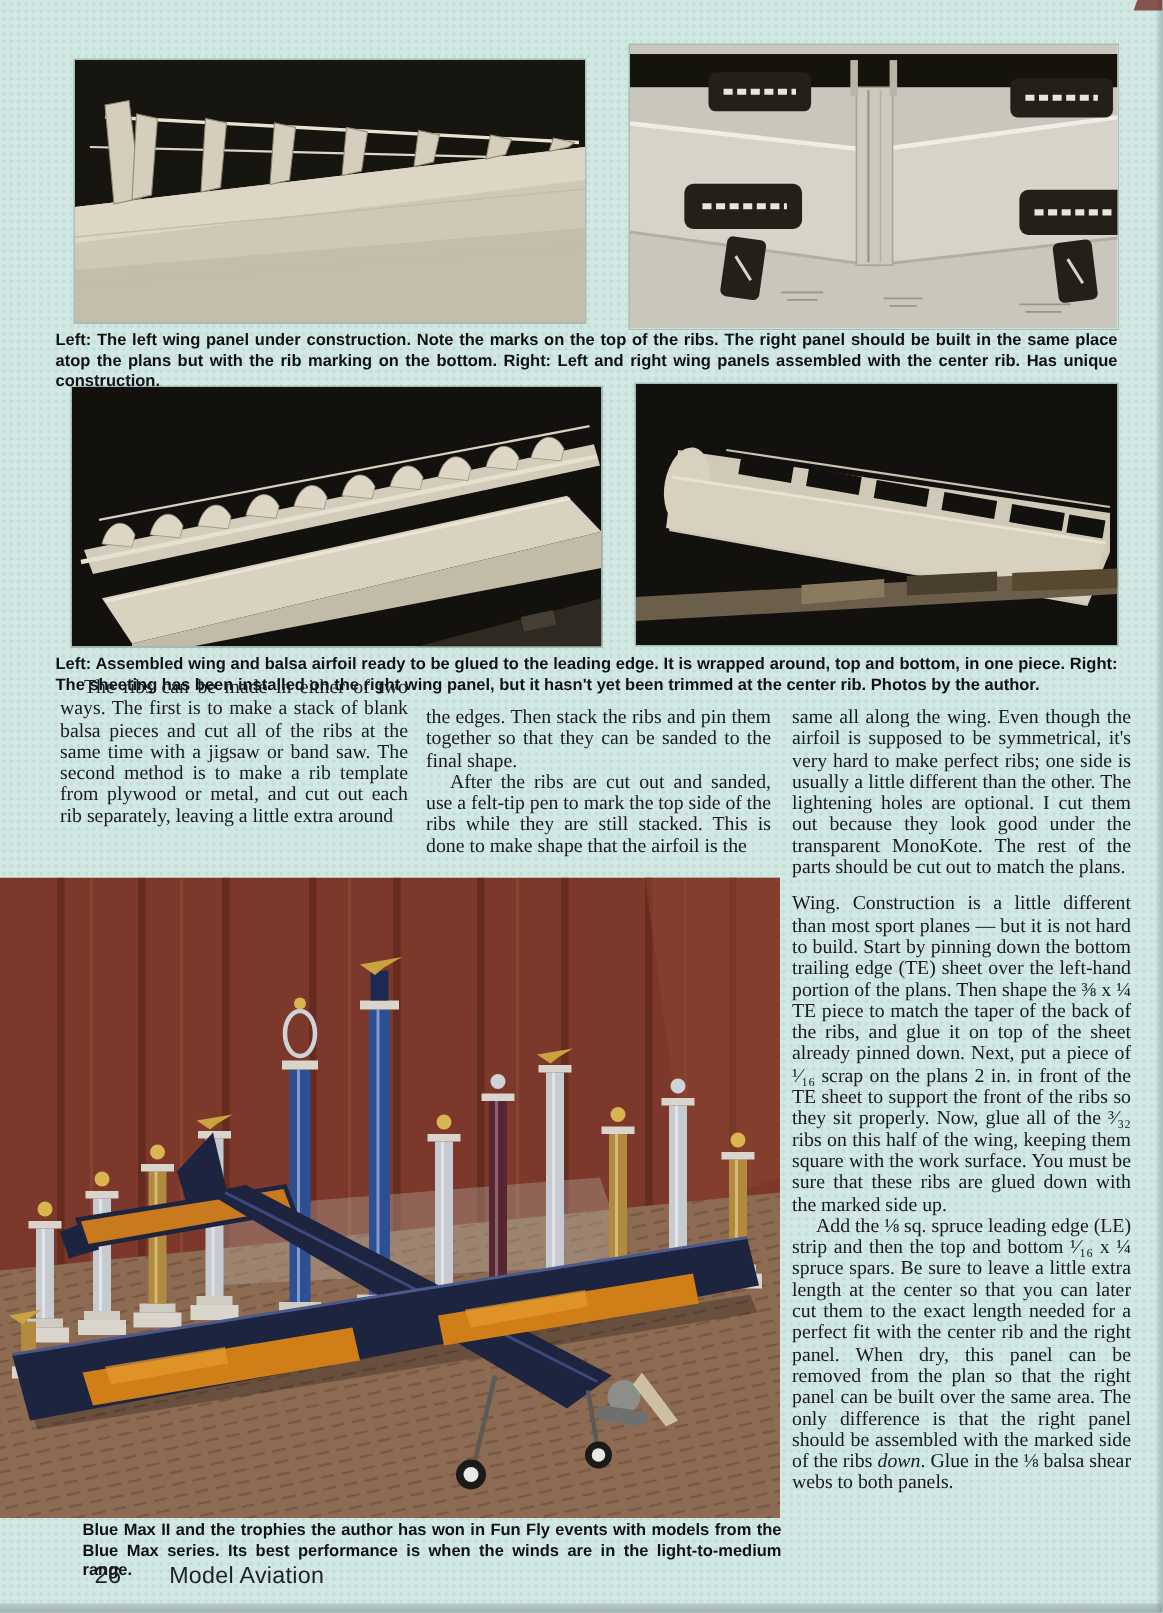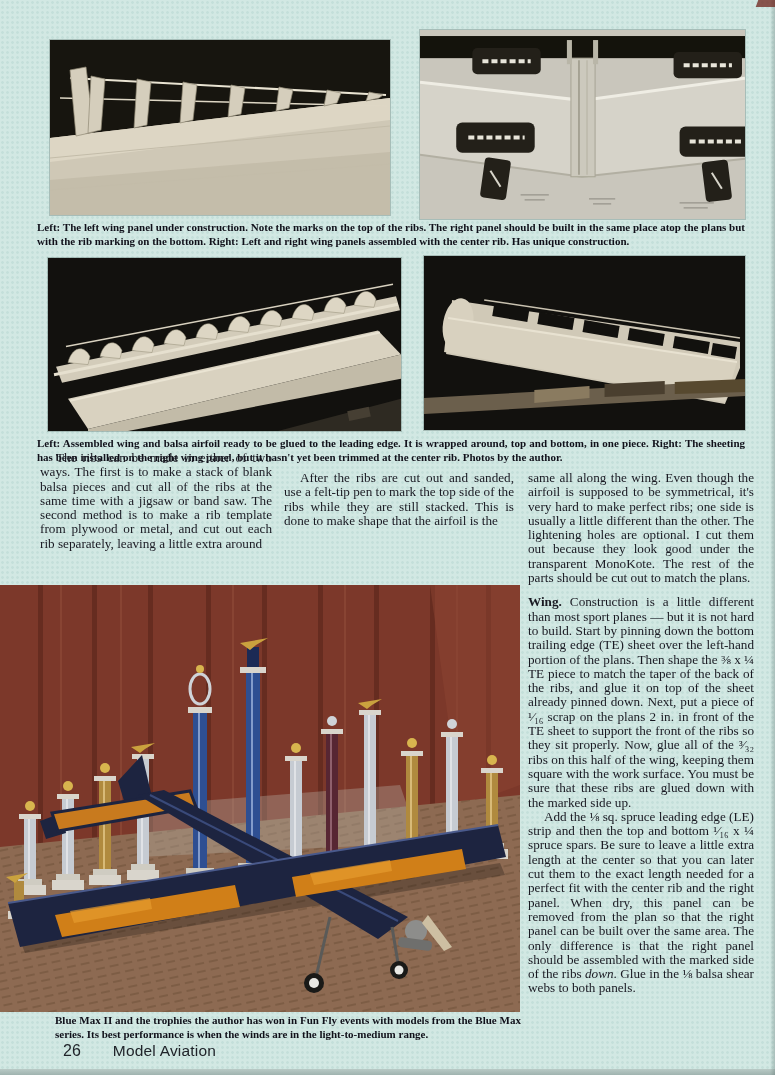--- a/index.html
+++ b/index.html
@@ -9,32 +9,32 @@
     background-image:radial-gradient(rgba(125,175,168,.16) 1px, transparent 1.6px);
     background-size:5px 5px;
     overflow:hidden;
     font-family:"Liberation Serif","DejaVu Serif",serif;
     color:#191922;
   }
   .photo { position:absolute; box-shadow:0 0 0 1px rgba(40,60,55,.25); }
   .photo svg { display:block; width:100%; height:100%; }
   .caption {
     position:absolute;
-    font-family:Liberation Serif, serif;
+    font-family:Liberation Sans, sans-serif;
     font-weight:bold; font-size:11px; line-height:13.5px;
     color:#10101a; text-align:justify;
   }
   .col {
     position:absolute; font-size:13.2px; line-height:14.3px;
     text-align:justify;
   }
   .col p { margin:0; text-indent:16px; }
   .col p.noindent { text-indent:0; }
   .col p.wing-para { text-indent:0; margin-top:10px; }
-  .run-in-bold { font-weight:bold; }
+  .run-in-bold { font-weight:normal; }
   .ital { font-style:italic; }
   .footer {
     position:absolute; left:63px; top:1042px;
     font-family:"Liberation Sans","DejaVu Sans",sans-serif;
     color:#20242a;
   }
   .footer .pageno { font-weight:normal; font-size:16px; }
   .footer .mag { font-size:15.5px; margin-left:32px; letter-spacing:.2px; }
   .scan-bottom { position:absolute; left:0; bottom:0; width:775px; height:6px;
     background:linear-gradient(#b9cac6,#9fb3af); }
@@ -182,20 +182,21 @@
     </svg>
   </div>
 
   <div class="caption" style="left:37px; top:437px; width:708px;">Left: Assembled wing and balsa airfoil ready to be glued to the leading edge. It is wrapped around, top and bottom, in one piece. Right: The sheeting has been installed on the right wing panel, but it hasn't yet been trimmed at the center rib. Photos by the author.</div>
 
   <div class="col" style="left:40px; top:451px; width:232px;">
     <p>The ribs can be made in either of two ways. The first is to make a stack of blank balsa pieces and cut all of the ribs at the same time with a jigsaw or band saw. The second method is to make a rib template from plywood or metal, and cut out each rib separately, leaving a little extra around</p>
   </div>
 
   <div class="col" style="left:284px; top:471px; width:230px;">
+    <p class="noindent">the edges. Then stack the ribs and pin them together so that they can be sanded to the final shape.</p>
     <p>After the ribs are cut out and sanded, use a felt-tip pen to mark the top side of the ribs while they are still stacked. This is done to make shape that the airfoil is the</p>
   </div>
 
   <div class="col" style="left:528px; top:471px; width:226px;">
     <p class="noindent">same all along the wing. Even though the airfoil is supposed to be symmetrical, it's very hard to make perfect ribs; one side is usually a little different than the other. The lightening holes are optional. I cut them out because they look good under the transparent MonoKote. The rest of the parts should be cut out to match the plans.</p>
     <p class="wing-para"><span class="run-in-bold">Wing.</span><span> Construction is a little different than most sport planes — but it is not hard to build. Start by pinning down the bottom trailing edge (TE) sheet over the left-hand portion of the plans. Then shape the ⅜ x ¼ TE piece to match the taper of the back of the ribs, and glue it on top of the sheet already pinned down. Next, put a piece of ¹⁄₁₆ scrap on the plans 2 in. in front of the TE sheet to support the front of the ribs so they sit properly. Now, glue all of the ³⁄₃₂ ribs on this half of the wing, keeping them square with the work surface. You must be sure that these ribs are glued down with the marked side up.</span></p>
     <p><span>Add the ⅛ sq. spruce leading edge (LE) strip and then the top and bottom ¹⁄₁₆ x ¼ spruce spars. Be sure to leave a little extra length at the center so that you can later cut them to the exact length needed for a perfect fit with the center rib and the right panel. When dry, this panel can be removed from the plan so that the right panel can be built over the same area. The only difference is that the right panel should be assembled with the marked side of the ribs </span><span class="ital">down</span><span>. Glue in the ⅛ balsa shear webs to both panels.</span></p>
   </div>
 
   <div class="photo" style="left:0; top:585px; width:520px; height:427px; box-shadow:none;">

